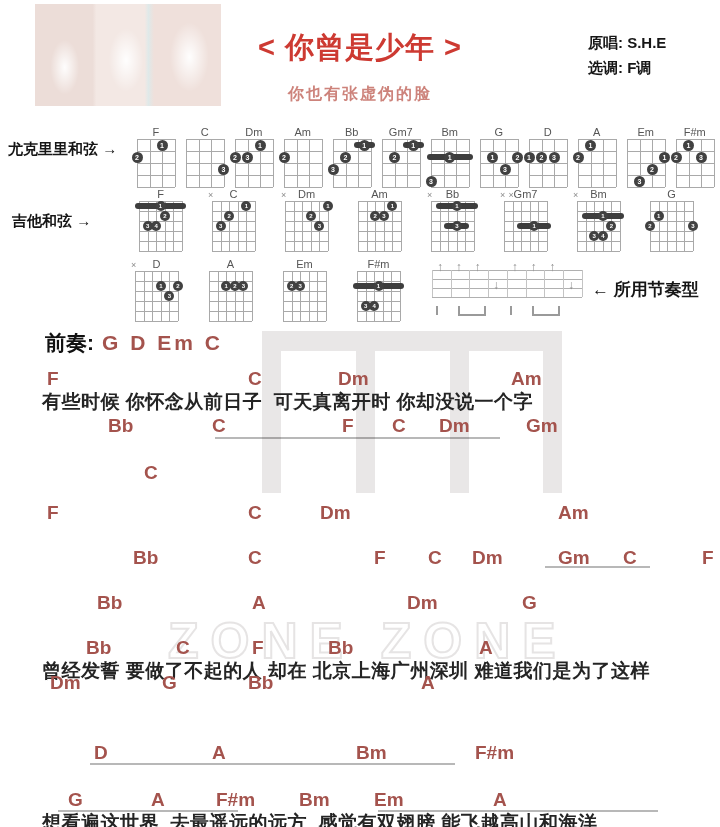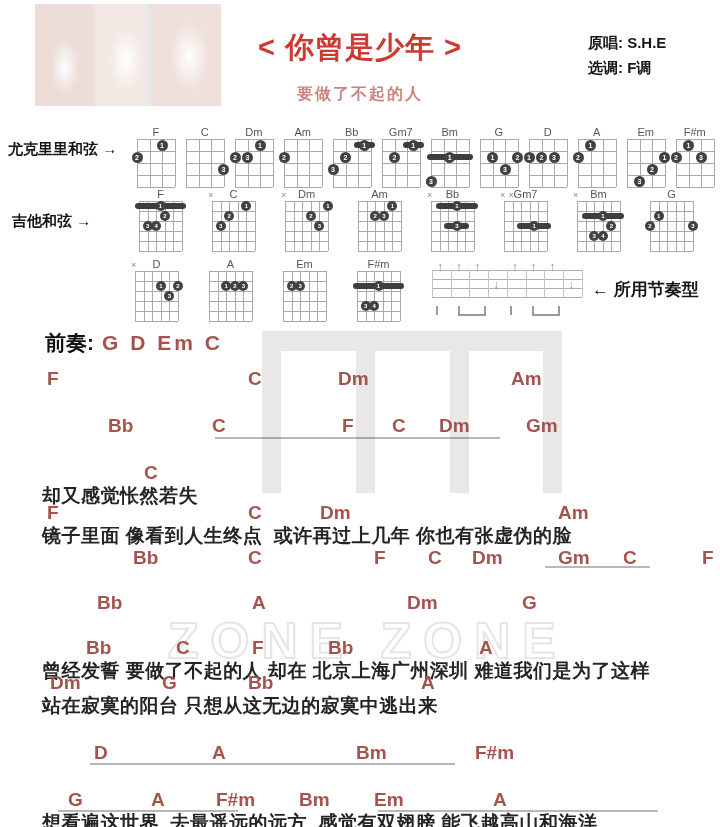--- a/index.html
+++ b/index.html
@@ -74,21 +74,21 @@
   <div class="wm wm-line" style="left:90px;top:763px;width:365px;"></div>
   <div class="wm wm-line" style="left:58px;top:810px;width:180px;"></div>
   <div class="wm wm-line" style="left:378px;top:810px;width:280px;"></div>
 
   <div class="fg">
 
     <div class="photo"></div>
     <div class="title">&lt; 你曾是少年 &gt;</div>
     <div class="meta orig"><span>原唱:</span> <span>S.H.E</span></div>
     <div class="meta keyrow"><span>选调:</span> <span>F调</span></div>
-    <div class="credit">要做了不起的人</div>
+    <div class="credit">你也有张虚伪的脸</div>
 
     <div class="rowlabel" style="left:8px;top:140px;">尤克里里和弦 →</div>
     <div id="uke-row">
         <div class="chord-diagram" style="left: 130px; top: 126px; width: 51.5px;">
           <div class="cname">F</div>
           <div class="grid" style="width: 37.5px; height: 48px;">
             <div class="vline" style="left: 0px; height: 48px;"></div>
             <div class="vline" style="left: 12.5px; height: 48px;"></div>
             <div class="vline" style="left: 25px; height: 48px;"></div>
             <div class="vline" style="left: 37.5px; height: 48px;"></div>
@@ -579,39 +579,38 @@
     <div class="intro">
       <span class="lab">前奏:</span><span class="ch">G D Em C</span>
     </div>
 
     <div id="lyrics">
         <div class="lyric-block" style="top: 368px;">
           <span class="lchord" style="left: 47px;">F</span>
           <span class="lchord" style="left: 248px;">C</span>
           <span class="lchord" style="left: 338px;">Dm</span>
           <span class="lchord" style="left: 511px;">Am</span>
+          <div class="ltext">有些时候 你怀念从前日子  可天真离开时 你却没说一个字</div>
         </div>
         <div class="lyric-block" style="top: 415px;">
           <span class="lchord" style="left: 108px;">Bb</span>
           <span class="lchord" style="left: 212px;">C</span>
           <span class="lchord" style="left: 342px;">F</span>
           <span class="lchord" style="left: 392px;">C</span>
           <span class="lchord" style="left: 439px;">Dm</span>
           <span class="lchord" style="left: 526px;">Gm</span>
         </div>
         <div class="lyric-block" style="top: 462px;">
           <span class="lchord" style="left: 144px;">C</span>
-          <div class="ltext">却又感觉怅然若失</div>
         </div>
         <div class="lyric-block" style="top: 502px;">
           <span class="lchord" style="left: 47px;">F</span>
           <span class="lchord" style="left: 248px;">C</span>
           <span class="lchord" style="left: 320px;">Dm</span>
           <span class="lchord" style="left: 558px;">Am</span>
-          <div class="ltext">镜子里面 像看到人生终点  或许再过上几年 你也有张虚伪的脸</div>
         </div>
         <div class="lyric-block" style="top: 547px;">
           <span class="lchord" style="left: 133px;">Bb</span>
           <span class="lchord" style="left: 248px;">C</span>
           <span class="lchord" style="left: 374px;">F</span>
           <span class="lchord" style="left: 428px;">C</span>
           <span class="lchord" style="left: 472px;">Dm</span>
           <span class="lchord" style="left: 558px;">Gm</span>
           <span class="lchord" style="left: 623px;">C</span>
           <span class="lchord" style="left: 702px;">F</span>
@@ -628,21 +627,20 @@
           <span class="lchord" style="left: 252px;">F</span>
           <span class="lchord" style="left: 328px;">Bb</span>
           <span class="lchord" style="left: 479px;">A</span>
           <div class="ltext">曾经发誓 要做了不起的人 却在 北京上海广州深圳 难道我们是为了这样</div>
         </div>
         <div class="lyric-block" style="top: 672px;">
           <span class="lchord" style="left: 50px;">Dm</span>
           <span class="lchord" style="left: 162px;">G</span>
           <span class="lchord" style="left: 248px;">Bb</span>
           <span class="lchord" style="left: 421px;">A</span>
-          <div class="ltext">站在寂寞的阳台 只想从这无边的寂寞中逃出来</div>
         </div>
         <div class="lyric-block" style="top: 742px;">
           <span class="lchord" style="left: 94px;">D</span>
           <span class="lchord" style="left: 212px;">A</span>
           <span class="lchord" style="left: 356px;">Bm</span>
           <span class="lchord" style="left: 475px;">F#m</span>
         </div>
         <div class="lyric-block" style="top: 789px;">
           <span class="lchord" style="left: 68px;">G</span>
           <span class="lchord" style="left: 151px;">A</span>

